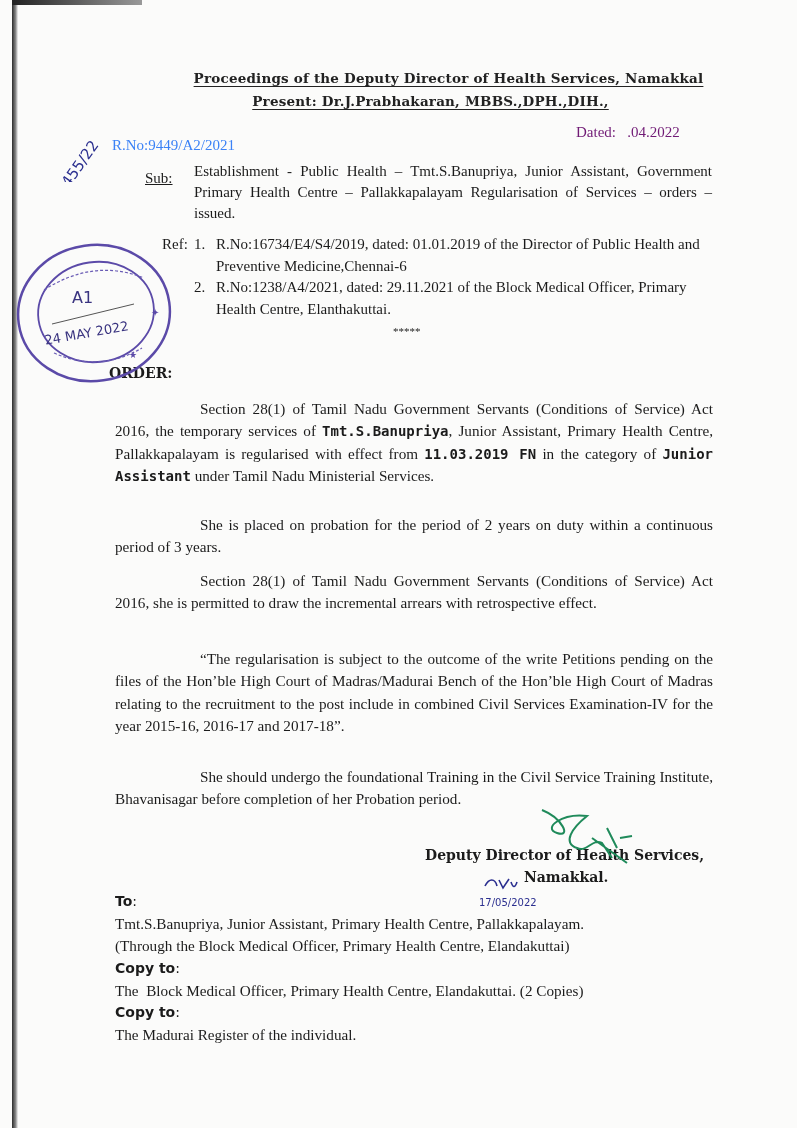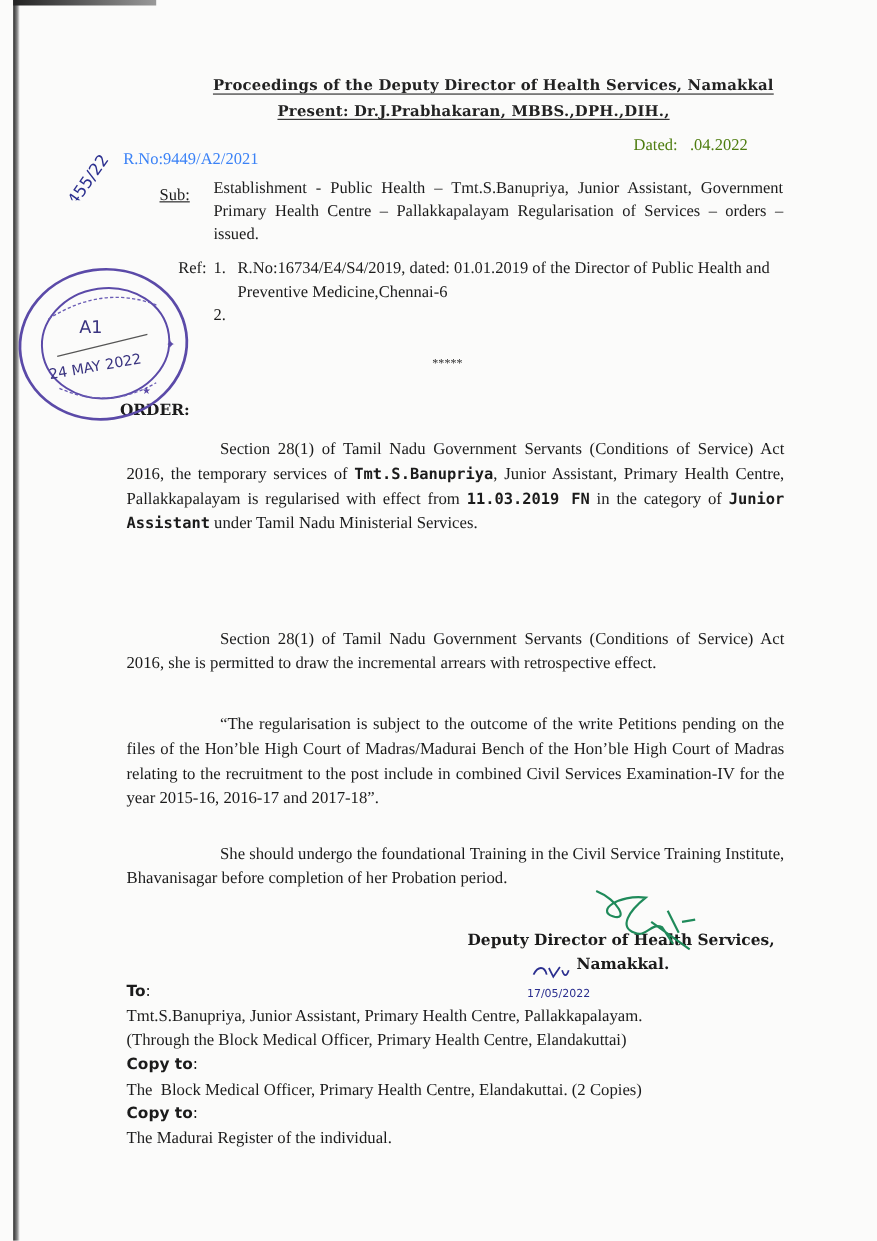--- a/index.html
+++ b/index.html
@@ -17,21 +17,21 @@
   .title {
     position: absolute; left: 0; width: 797px; text-align: center;
     font-family: "DejaVu Serif", serif; font-weight: bold;
     font-size: 13.5px; letter-spacing: 0.2px; color: #222;
   }
   .title span { text-decoration: underline; text-underline-offset: 3px; }
   .t1 { top: 70px; left: 38px; }
   .t2 { top: 93px; left: 20px; }
 
   .rno { position: absolute; left: 100px; top: 137px; font-size: 15px; color: #3b82f6; }
-  .dated { position: absolute; left: 564px; top: 124px; font-size: 15px; color: #4d7c0f; text-align: right; }
+  .dated { position: absolute; left: 564px; top: 124px; font-size: 15px; color: #701a75; text-align: right; }
 
   .sub-label { position: absolute; left: 133px; top: 170px; font-size: 15px; text-decoration: underline; }
   .sub-text { position: absolute; left: 182px; top: 161px; width: 518px; font-size: 15px; line-height: 21px; text-align: justify; }
 
   .ref-label { position: absolute; left: 150px; top: 236px; font-size: 15px; }
   .refs { position: absolute; left: 182px; top: 234px; width: 520px; font-size: 15px; line-height: 21.5px; }
   .ref-item { position: relative; padding-left: 22px; }
   .ref-num { position: absolute; left: 0; top: 0; }
   .stars { position: absolute; left: 381px; top: 325px; font-size: 11px; letter-spacing: 0px; }
 
@@ -80,27 +80,29 @@
   <div class="sub-text">Establishment  -  Public  Health  –  Tmt.S.Banupriya, Junior Assistant, Government Primary Health Centre – Pallakkapalayam  Regularisation of Services – orders  – issued.</div>
 
   <div class="ref-label">Ref:</div>
   <div class="refs">
     <div class="ref-item">
       <span class="ref-num">1.</span>
       <span>R.No:16734/E4/S4/2019, dated: 01.01.2019  of the Director of Public Health and Preventive Medicine,Chennai-6</span>
     </div>
     <div class="ref-item">
       <span class="ref-num">2.</span>
+      <span>R.No:1238/A4/2021, dated: 29.11.2021 of the Block Medical Officer, Primary Health Centre, Elanthakuttai.</span>
     </div>
   </div>
   <div class="stars">*****</div>
 
   <div class="order">ORDER:</div>
 
   <div class="para p1"><span>Section 28(1) of Tamil Nadu Government Servants (Conditions of Service)  Act  2016,  the  temporary  services  of </span><span class="b">Tmt.S.Banupriya</span><span>, Junior Assistant, Primary Health Centre, Pallakkapalayam is regularised with effect from </span><span class="b">11.03.2019 FN</span><span> in the category of </span><span class="b">Junior Assistant</span><span> under Tamil Nadu Ministerial Services.</span></div>
+  <div class="para p2">She is placed on probation for the period of 2 years on duty within a continuous period of 3 years.</div>
   <div class="para p3">Section 28(1) of Tamil Nadu Government Servants (Conditions of Service) Act 2016, she is permitted to draw the incremental arrears with retrospective effect.</div>
   <div class="para p4">“The regularisation is subject to the outcome of the write Petitions pending on the files of the Hon’ble High Court of Madras/Madurai Bench of the Hon’ble High Court of Madras relating to the recruitment to the post include in combined Civil Services Examination-IV for the year 2015-16, 2016-17 and 2017-18”.</div>
   <div class="para p5">She should undergo the foundational Training in the Civil Service Training Institute, Bhavanisagar before completion of her Probation period.</div>
 
   <div class="sign1">Deputy Director of Health Services,</div>
   <div class="sign2">Namakkal.</div>
 
   <div class="to-label"><span>To</span><span class="normal">:</span></div>
   <div class="line l1">Tmt.S.Banupriya, Junior Assistant, Primary Health Centre, Pallakkapalayam.</div>
   <div class="line l2">(Through the Block Medical Officer, Primary Health Centre, Elandakuttai)</div>

